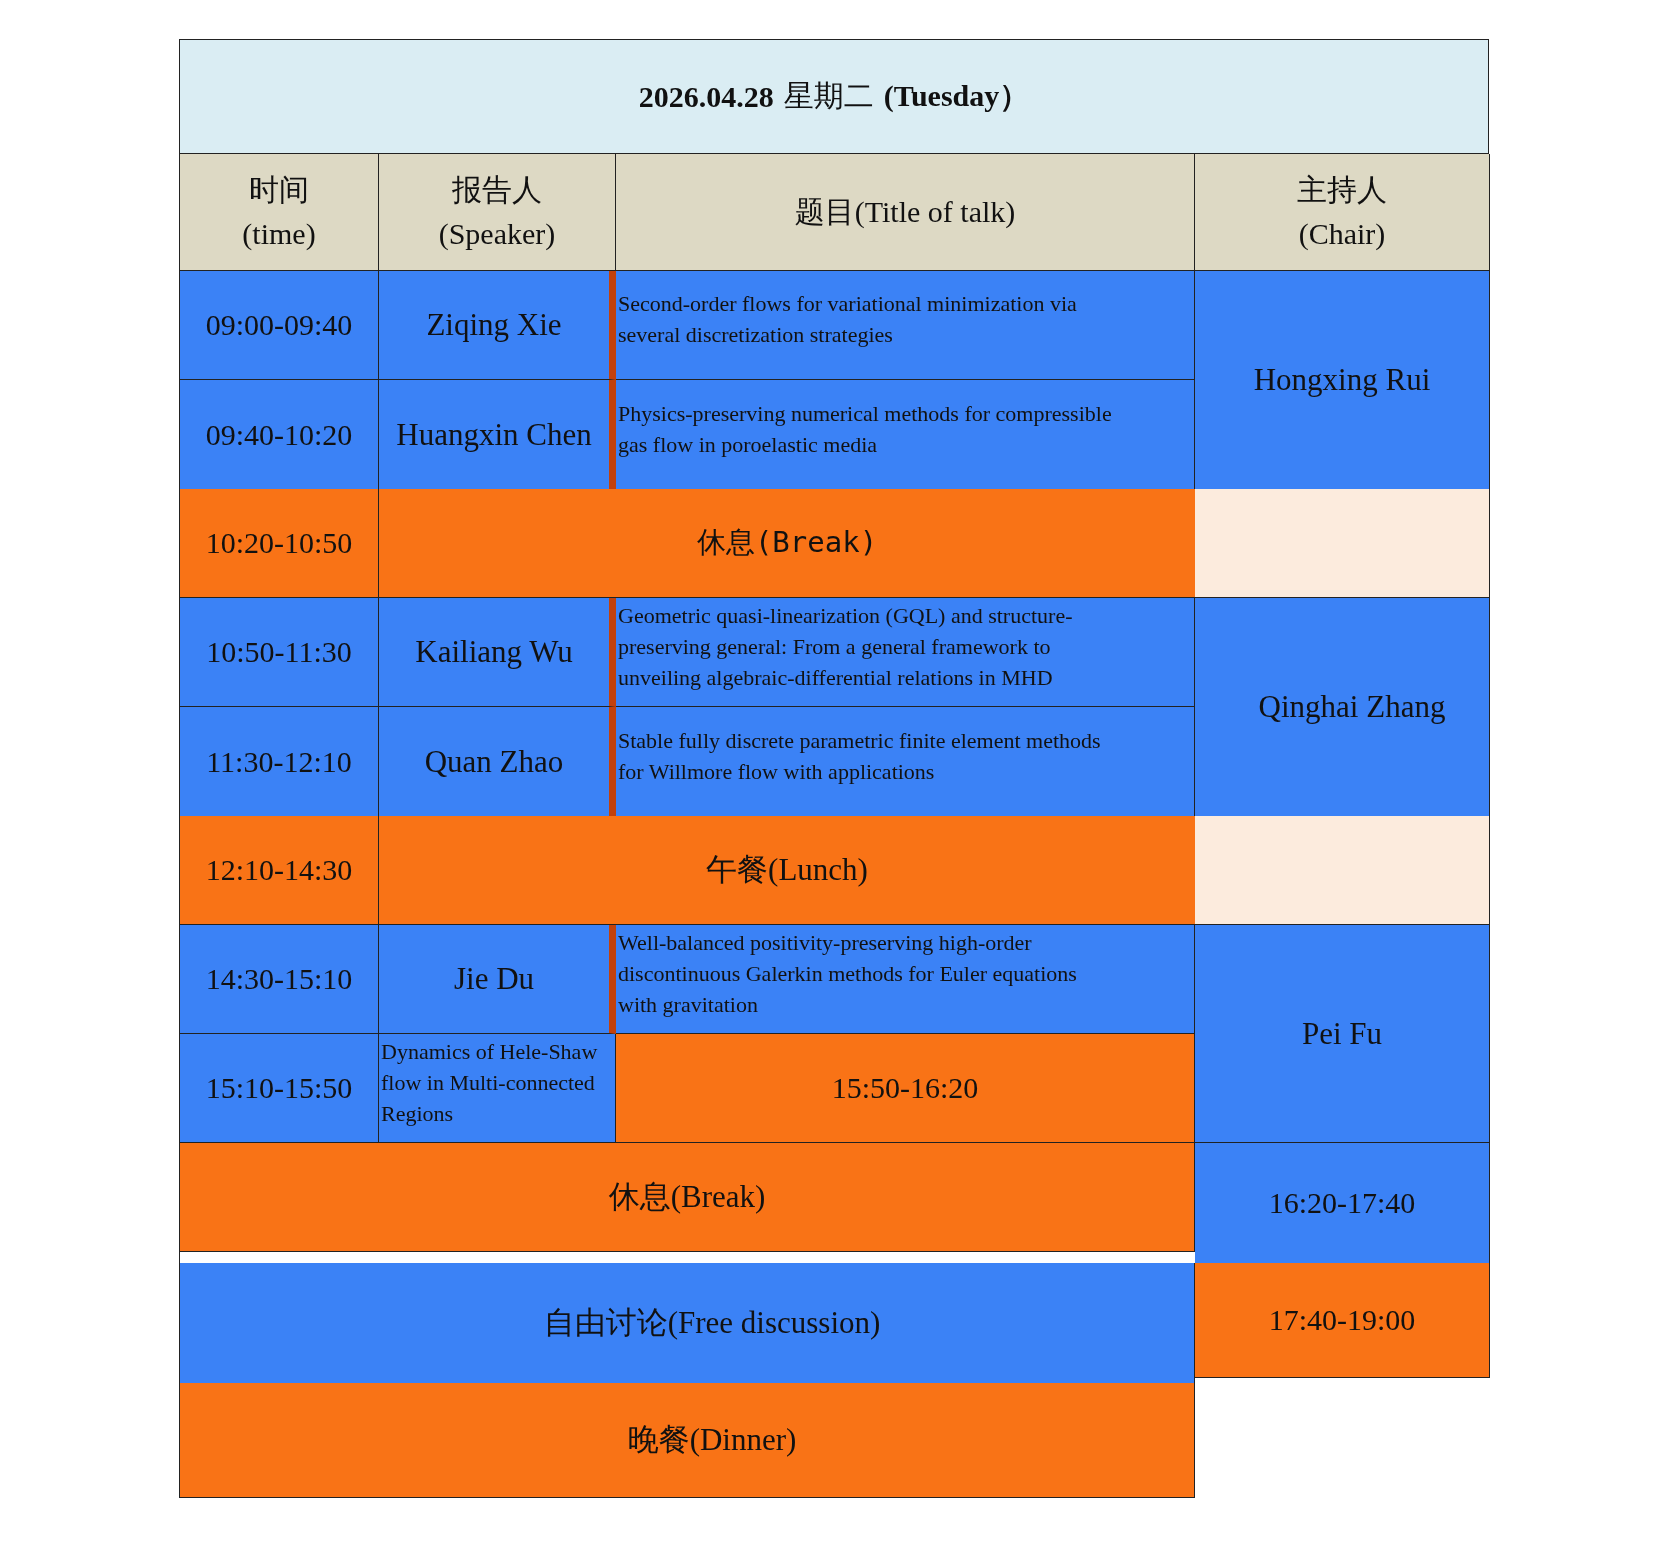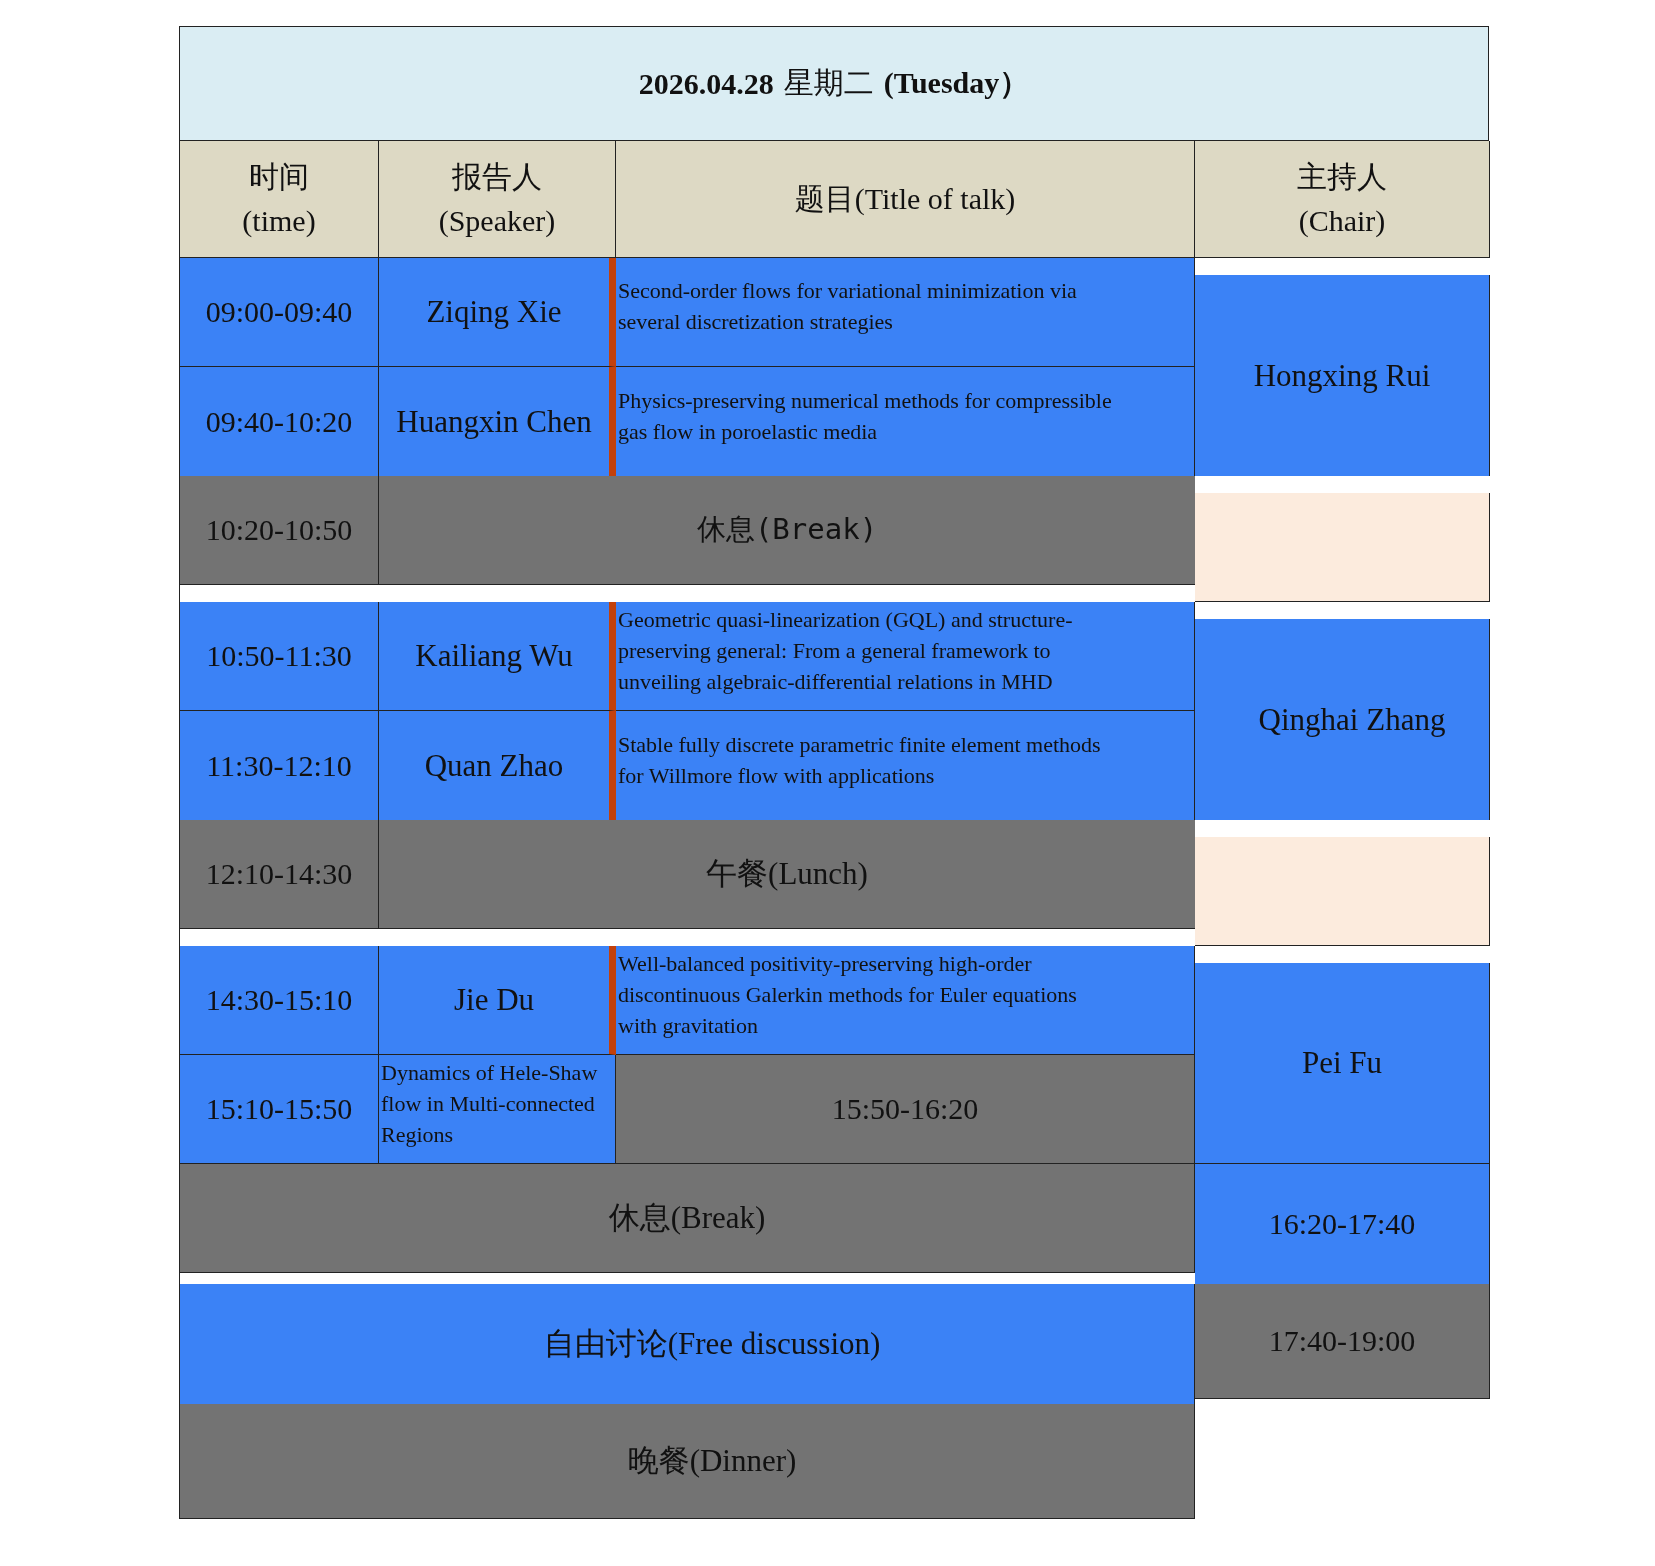--- a/index.html
+++ b/index.html
@@ -1,39 +1,39 @@
 <!DOCTYPE html>
 <html><head>
   <meta charset="utf-8">
   <style>
     html, body { margin: 0; padding: 0; background: #ffffff; }
     body { width: 1655px; height: 1566px; position: relative; overflow: hidden;
            font-family: "Liberation Serif", "DejaVu Serif", serif; color: #111; }
-    .tbl { position: absolute; left: 179px; top: 26px; width: 1310px; }
+    .tbl { position: absolute; left: 179px; top: 39px; width: 1310px; }
     .title-band { height: 115px; background: #DAEDF3; border: 1.5px solid #222;
                   display: flex; align-items: center; justify-content: center;
                   font-weight: bold; font-size: 30px; box-sizing: border-box; }
     .title-band .cn { font-weight: normal; margin: 0 10px; }
     .grid { display: grid; grid-template-columns: 199px 237px 579px 295px;
             border-left: 1.5px solid #222; }
     .cell { box-sizing: border-box; display: flex; align-items: center;
             justify-content: center; text-align: center; }
     .hdr { height: 117px; background: #DDD9C4; border-right: 1px solid #222;
            border-bottom: 1.5px solid #222; flex-direction: column; font-size: 30px; line-height: 44px; }
     .hdr.last { border-right: 1.5px solid #222; }
     .time { font-size: 30px; border-right: 1px solid #222; }
     .speaker { font-size: 31px; border-right: 7px solid #c2410c; }
     .talk { font-size: 22px; justify-content: flex-start; text-align: left; line-height: 31px;
             padding: 0 4px 12px 2px; border-right: 1px solid #222; }
     .talk span { display: block; }
-    .chair { font-size: 31px; border-right: 1.5px solid #222; margin-top: 17px; }
+    .chair { font-size: 31px; border-right: 1.5px solid #222; }
     .row-h { height: 109px; }
     .bb { border-bottom: 1px solid #222; }
     .white { background: #3b82f6; }
-    .peach { background: #737373; text-align: center; }
+    .peach { background: #f97316; text-align: center; }
     .peach-light { background: #FCEBDD; }
     .span3 { grid-column: span 2; font-size: 31px; }
     .span-all { grid-column: span 3; font-size: 31px; border-right: 1.5px solid #222; }
   </style>
 </head>
 <body>
 
 <div class="tbl">
   <div class="title-band">
     <span>2026.04.28</span>

